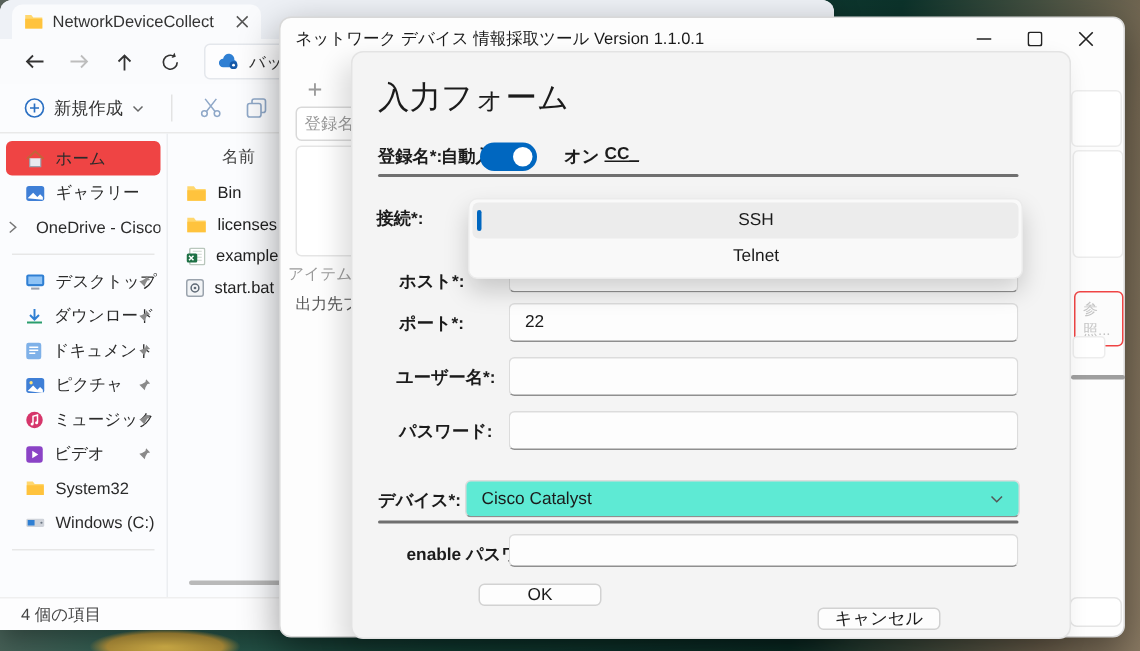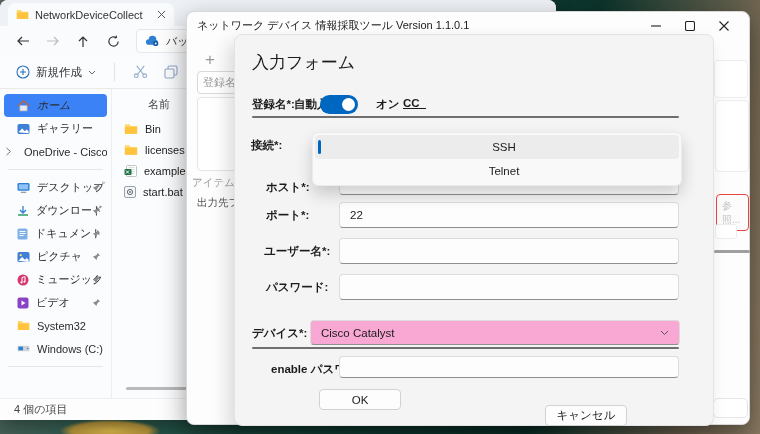--- a/index.html
+++ b/index.html
@@ -20,21 +20,21 @@
   .x-tab .grow { flex:1; }
   .x-navbar { height:30px; background:#fafbfd; display:flex; align-items:center; gap:0; padding-left:8px; }
   .navbtn { width:30px; height:24px; display:flex; align-items:center; justify-content:center; border-radius:4px; }
   .addr { display:flex; align-items:center; gap:6px; margin-left:8px; height:24px; border:1px solid #e4e7ec; background:#fdfdfe; border-radius:4px; padding:0 8px; width:400px; font-size:11px; color:#333; white-space:nowrap; overflow:hidden; }
   .x-toolbar { height:33px; display:flex; align-items:center; gap:4px; padding-left:10px; border-bottom:1px solid #e9e9e9; background:#fbfcfe; }
   .tbtn { display:flex; align-items:center; gap:6px; font-size:11.5px; color:#333; padding:5px 6px; border-radius:4px; }
   .tsep { width:1px; height:18px; background:#e3e3e3; margin:0 8px; }
   .x-body { flex:1; display:flex; min-height:0; }
   .x-side { width:112px; padding-top:5px; position:relative; border-right:1px solid #eceef1; }
   .srow { height:23px; display:flex; align-items:center; gap:7px; padding-left:13px; font-size:11px; color:#2b2b2b; position:relative; border-radius:4px; margin:0 4px; white-space:nowrap; overflow:hidden; }
-  .srow.sel { background:#3b82f6;font-style:italic; }
+  .srow.sel { background:#ef4444; }
   .srow .pin { position:absolute; right:6px; }
   .srow .chev { position:absolute; left:1px; }
   .ssep { height:1px; background:#e7e7e7; margin:6px 8px; }
   .x-files { flex:1; padding:5px 0 0 12px; position:relative; }
   .fhead { font-size:11px; color:#444; padding:3px 0 6px 24px; }
   .frow { height:21px; display:flex; align-items:center; gap:7px; font-size:11px; color:#222; white-space:nowrap; }
   .hscroll { position:absolute; left:14px; top:298px; width:70px; height:3px; background:#b9b9b9; border-radius:2px; }
   .x-status { height:22px; border-top:1px solid #efefef; display:flex; align-items:center; padding-left:14px; font-size:11px; color:#444; background:#fdfdfe; }
 
   
@@ -51,30 +51,30 @@
   .bg-rbox1 { position:absolute; left:527px; top:48px; width:34px; height:38px; border:1px solid #ececec; border-radius:4px; background:#fff; }
   .bg-rbox2 { position:absolute; left:528px; top:88px; width:34px; height:72px; border:1px solid #ececec; border-radius:4px; background:#fff; }
   .bg-browse { position:absolute; left:529px; top:182px; width:33px; height:37px; border:1px solid #ef4444; border-radius:4px; background:#fcfcfc; font-size:10px; color:#c4c4c4; display:flex; align-items:center; padding-left:5px; overflow:hidden; }
   .bg-sbox { position:absolute; left:528px; top:212px; width:22px; height:15px; border:1px solid #ededed; border-radius:3px; background:#fff; }
   .bg-bar { position:absolute; left:527px; top:238px; width:36px; height:3px; background:#9f9f9f; border-radius:2px; }
   .bg-brbox { position:absolute; left:526px; top:386px; width:35px; height:20px; border:1px solid #e5e5e5; border-radius:5px; background:#fff; }
 
   
   .modal { position:absolute; left:47px; top:22px; width:480px; height:392px; background:#f4f4f4;
     border:1px solid #e3e3e3; border-radius:8px 8px 8px 8px; box-shadow:-6px 8px 18px rgba(0,0,0,.14); }
-  .m-h1 { position:absolute; left:17px; top:16px; font-size:17px; color:#1b1b1b; }
+  .m-h1 { position:absolute; left:17px; top:16px; font-size:21px; color:#1b1b1b; }
   .lbl { position:absolute; font-size:11.5px; font-weight:600; color:#1b1b1b; white-space:nowrap; }
   .val { font-weight:600;text-decoration:underline; }
   .toggle { position:absolute; left:85px; top:60px; width:38px; height:19px; border-radius:10px; background:var(--accent,#0067c0); }
   .toggle .knob { position:absolute; right:3px; top:3px; width:13px; height:13px; border-radius:50%; background:#fff; }
   .hr { position:absolute; left:17px; width:427px; height:2px; background:#6f6f6f; border-radius:1px; }
   .inp { position:absolute; left:104px; width:340px; height:26px; background:#fdfdfd; border:1px solid #dcdcdc; border-bottom:1px solid #8f8f8f; border-radius:4px; font-size:11.5px; color:#1b1b1b; padding:0 10px; font-family:"Liberation Sans",sans-serif; }
-  .combo { position:absolute; left:75px; width:370px; height:25px; background:#f9a8d4; border:1px solid #dcdcdc; border-bottom:1px solid #8f8f8f; border-radius:4px; font-size:11.5px; color:#1b1b1b; display:flex; align-items:center; padding:0 10px; }
+  .combo { position:absolute; left:75px; width:370px; height:25px; background:#5eead4; border:1px solid #dcdcdc; border-bottom:1px solid #8f8f8f; border-radius:4px; font-size:11.5px; color:#1b1b1b; display:flex; align-items:center; padding:0 10px; }
   .combo .cgrow { flex:1; }
-  .btn { position:absolute; width:82px; height:21px; background:#fdfdfd; border:1px solid #d2d2d2; border-radius:4px; font-size:11.5px; color:#1b1b1b; display:flex; align-items:center; justify-content:center; }
+  .btn { position:absolute; width:82px; height:15px; background:#fdfdfd; border:1px solid #d2d2d2; border-radius:4px; font-size:11.5px; color:#1b1b1b; display:flex; align-items:center; justify-content:center; }
   
   .popup { position:absolute; left:77px; top:97px; width:370px; height:54px; background:#f9f9f9; border:1px solid #ebebeb; border-radius:6px; box-shadow:0 8px 16px rgba(0,0,0,.18); padding:2px; z-index:5; }
   .opt { position:relative; height:24px; border-radius:4px; display:flex; align-items:center; padding-left:14px; font-size:11.5px; color:#1b1b1b;justify-content:center; }
   .opt.sel { background:#ececec; }
   .opt.sel .selbar { position:absolute; left:3px; top:5px; width:3px; height:14px; border-radius:2px; background:var(--accent,#0067c0); }
 
   svg { display:block; }
 </style>
 </head>
 <body>

